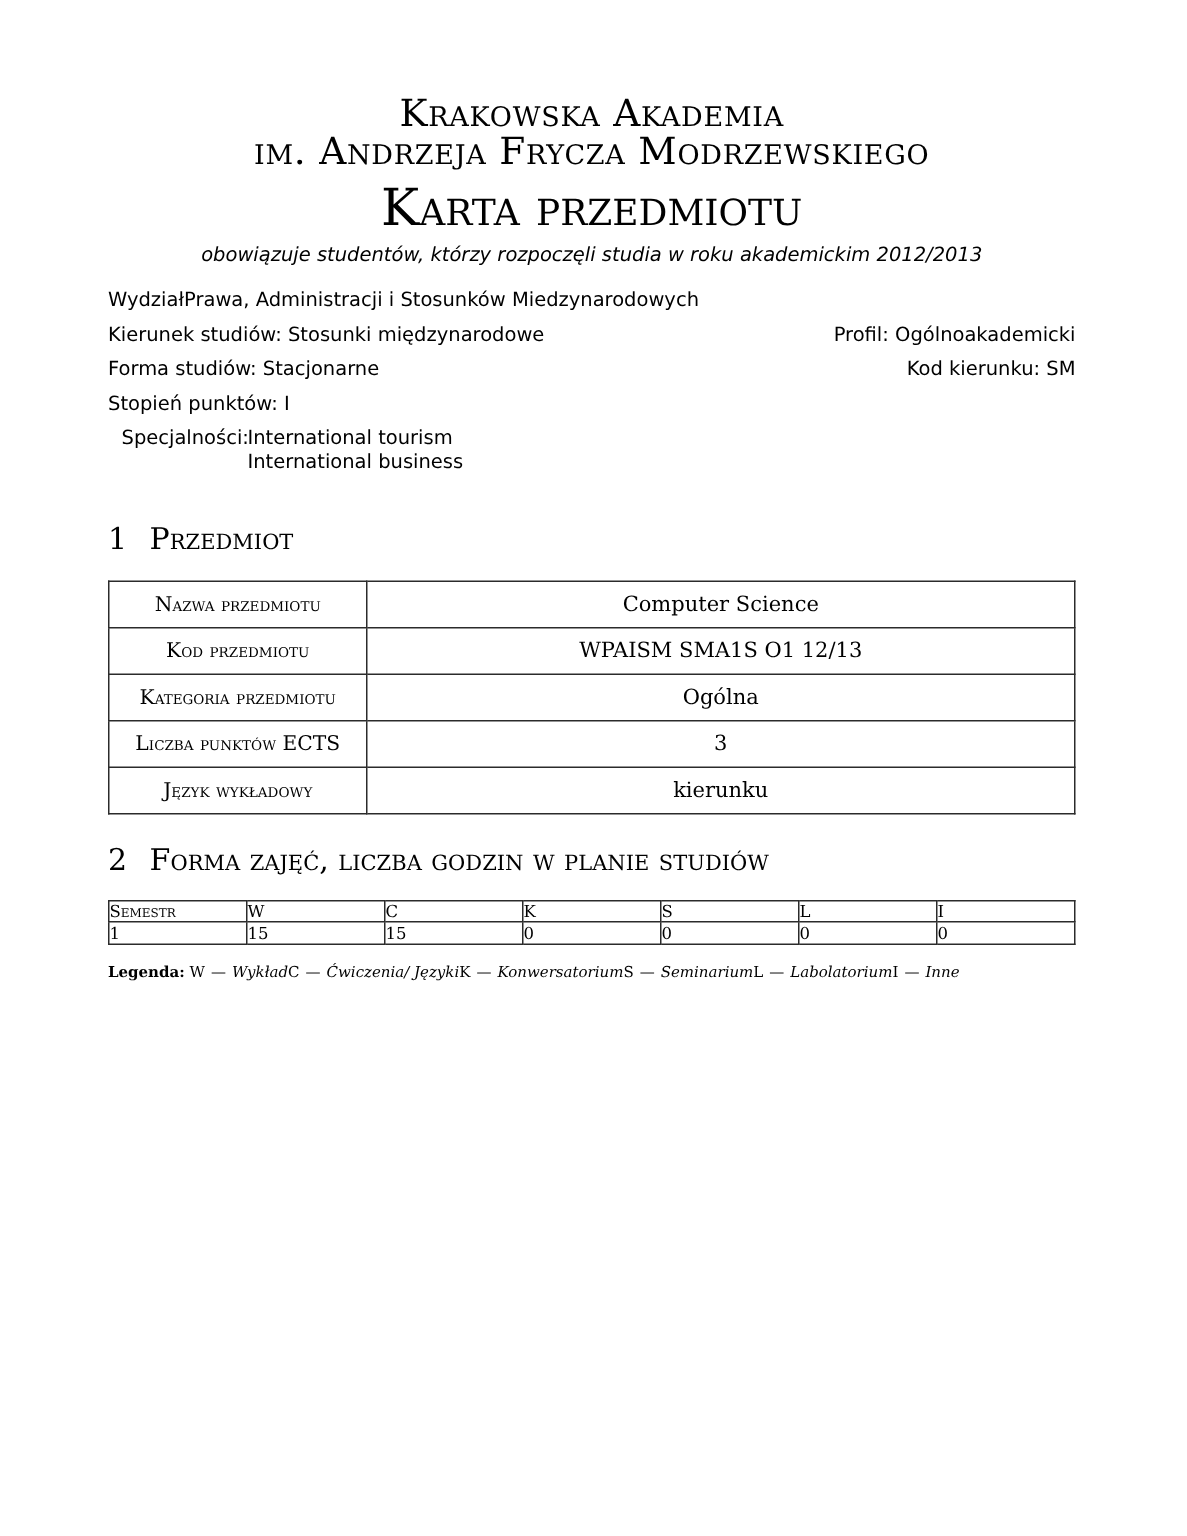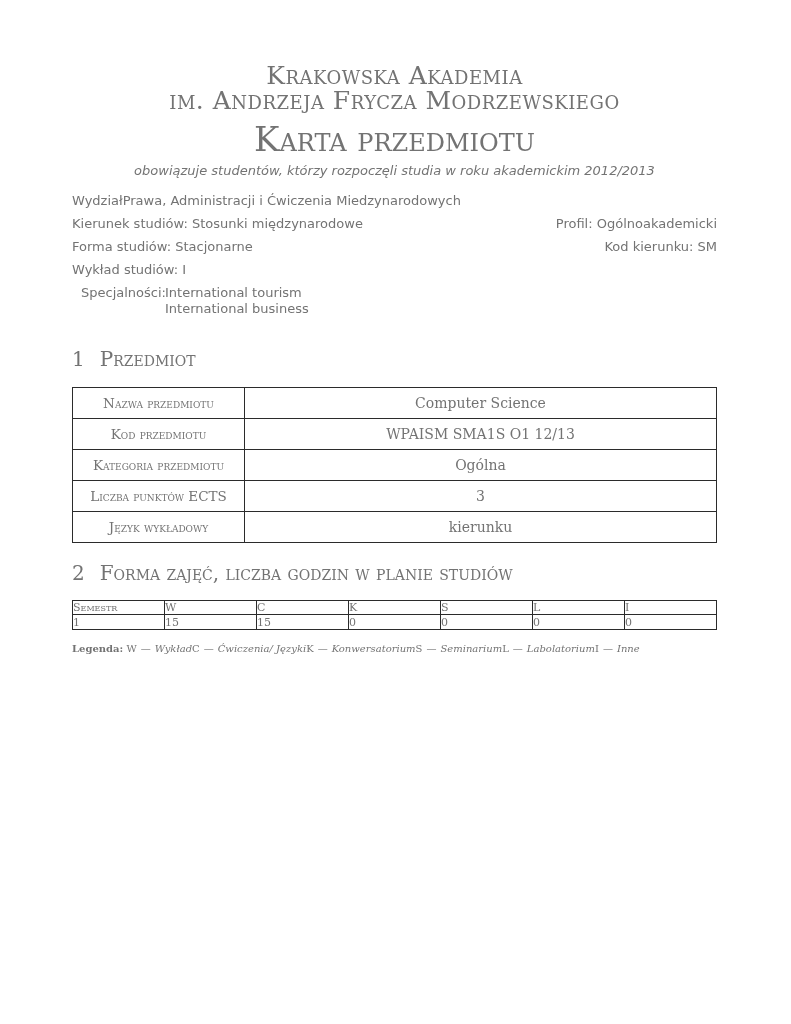--- a/index.html
+++ b/index.html
@@ -5,21 +5,21 @@
   html, body {
     margin: 0;
     padding: 0;
     background: #ffffff;
   }
   .page {
     position: relative;
     width: 791px;
     height: 1024px;
     background: #ffffff;
-    color: #737373;
+    color: #000000;
     font-family: "DejaVu Serif", serif;
     overflow: hidden;
   }
   .content {
     position: absolute;
     left: 72px;
     top: 0;
     width: 645px;
   }
 
@@ -137,32 +137,32 @@
 
     <header class="doc-header">
       <div class="inst-line">Krakowska Akademia</div>
       <div class="inst-line">im. Andrzeja Frycza Modrzewskiego</div>
       <div class="doc-title">Karta przedmiotu</div>
       <div class="doc-subtitle">obowiązuje studentów, którzy rozpoczęli studia w roku akademickim 2012/2013</div>
     </header>
 
     <section class="info">
       <div class="info-row">
-        <span>WydziałPrawa, Administracji i Ćwiczenia Miedzynarodowych</span>
+        <span>WydziałPrawa, Administracji i Stosunków Miedzynarodowych</span>
       </div>
       <div class="info-row between">
         <span>Kierunek studiów: Stosunki międzynarodowe</span>
         <span>Profil: Ogólnoakademicki</span>
       </div>
       <div class="info-row between">
         <span>Forma studiów: Stacjonarne</span>
         <span>Kod kierunku: SM</span>
       </div>
       <div class="info-row">
-        <span>Wykład studiów: I</span>
+        <span>Stopień punktów: I</span>
       </div>
       <div class="spec-row">
         <span class="spec-label">Specjalności:</span>
         <div class="spec-values">
           <div>International tourism</div>
           <div>International business</div>
         </div>
       </div>
     </section>
 

